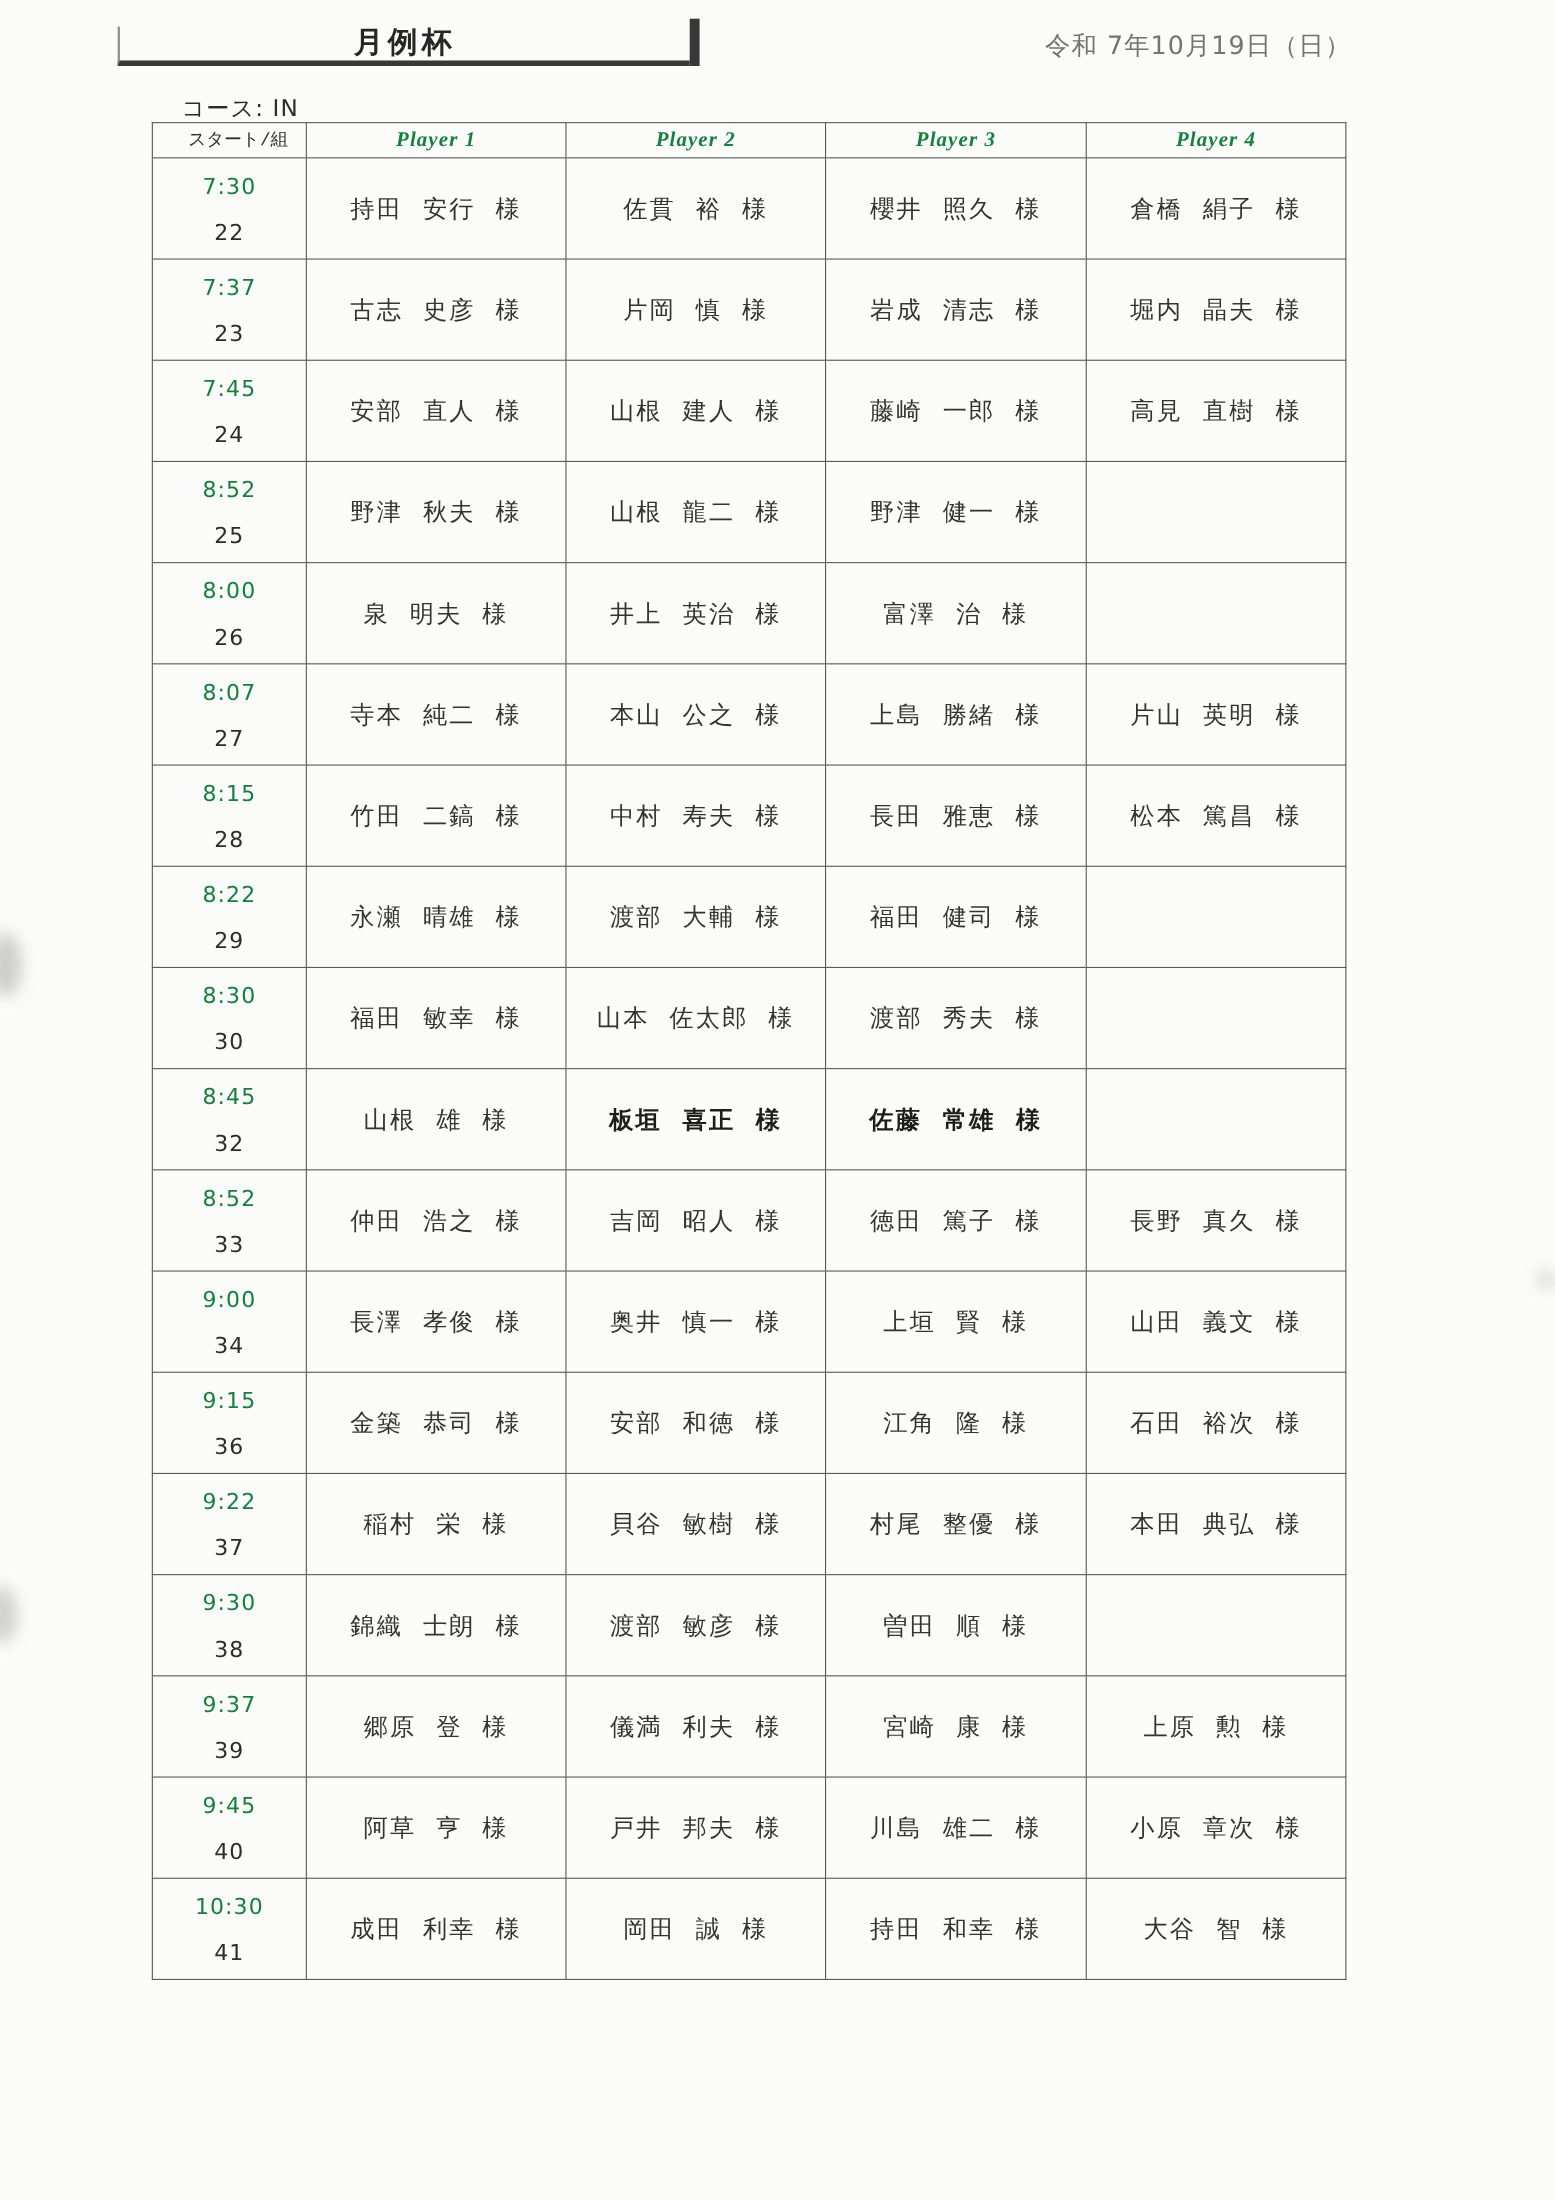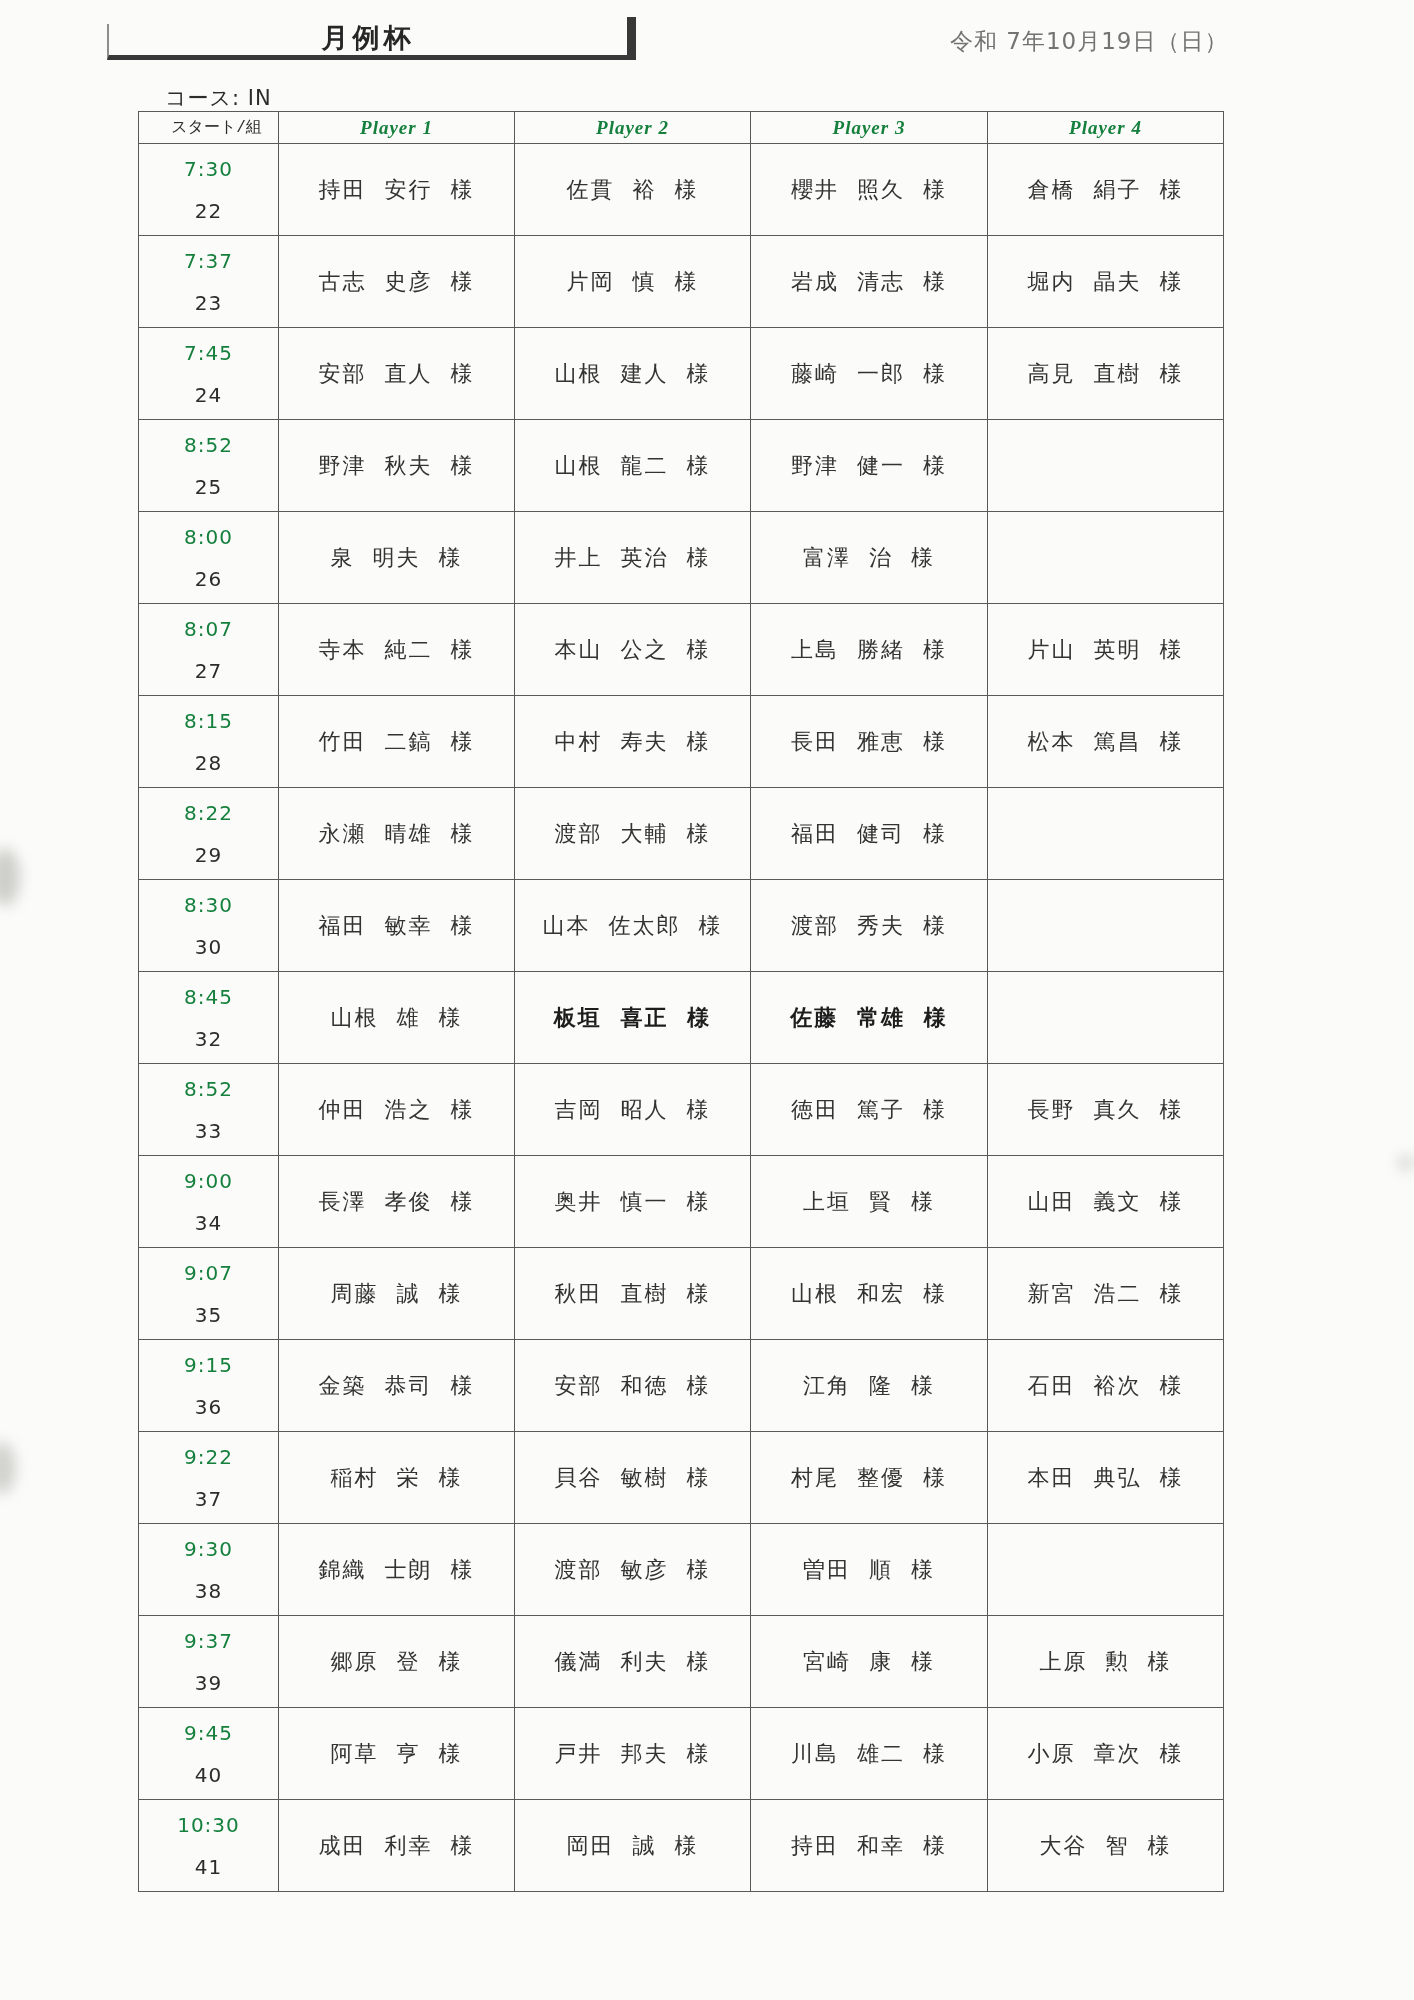--- a/index.html
+++ b/index.html
@@ -237,30 +237,20 @@
             <div class="time">9:00</div>
             <div class="group">34</div>
           </td>
           <td class="player-cell">長澤 孝俊 様</td>
           <td class="player-cell">奥井 慎一 様</td>
           <td class="player-cell">上垣 賢 様</td>
           <td class="player-cell">山田 義文 様</td>
         </tr>
         <tr>
           <td class="start-cell">
-            <div class="time">9:07</div>
-            <div class="group">35</div>
-          </td>
-          <td class="player-cell">周藤 誠 様</td>
-          <td class="player-cell">秋田 直樹 様</td>
-          <td class="player-cell">山根 和宏 様</td>
-          <td class="player-cell">新宮 浩二 様</td>
-        </tr>
-        <tr>
-          <td class="start-cell">
             <div class="time">9:15</div>
             <div class="group">36</div>
           </td>
           <td class="player-cell">金築 恭司 様</td>
           <td class="player-cell">安部 和徳 様</td>
           <td class="player-cell">江角 隆 様</td>
           <td class="player-cell">石田 裕次 様</td>
         </tr>
         <tr>
           <td class="start-cell">

